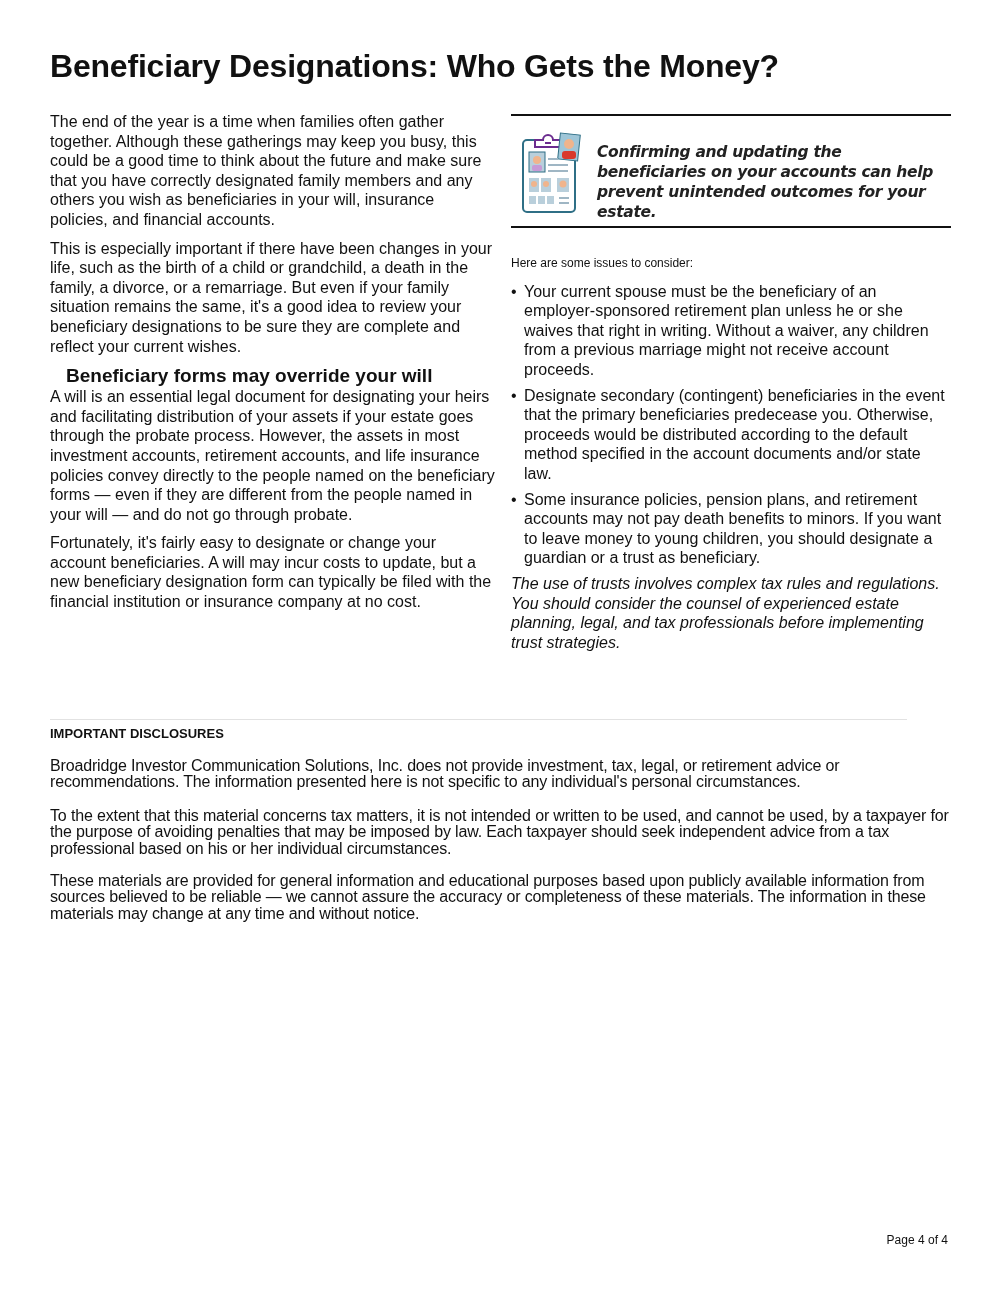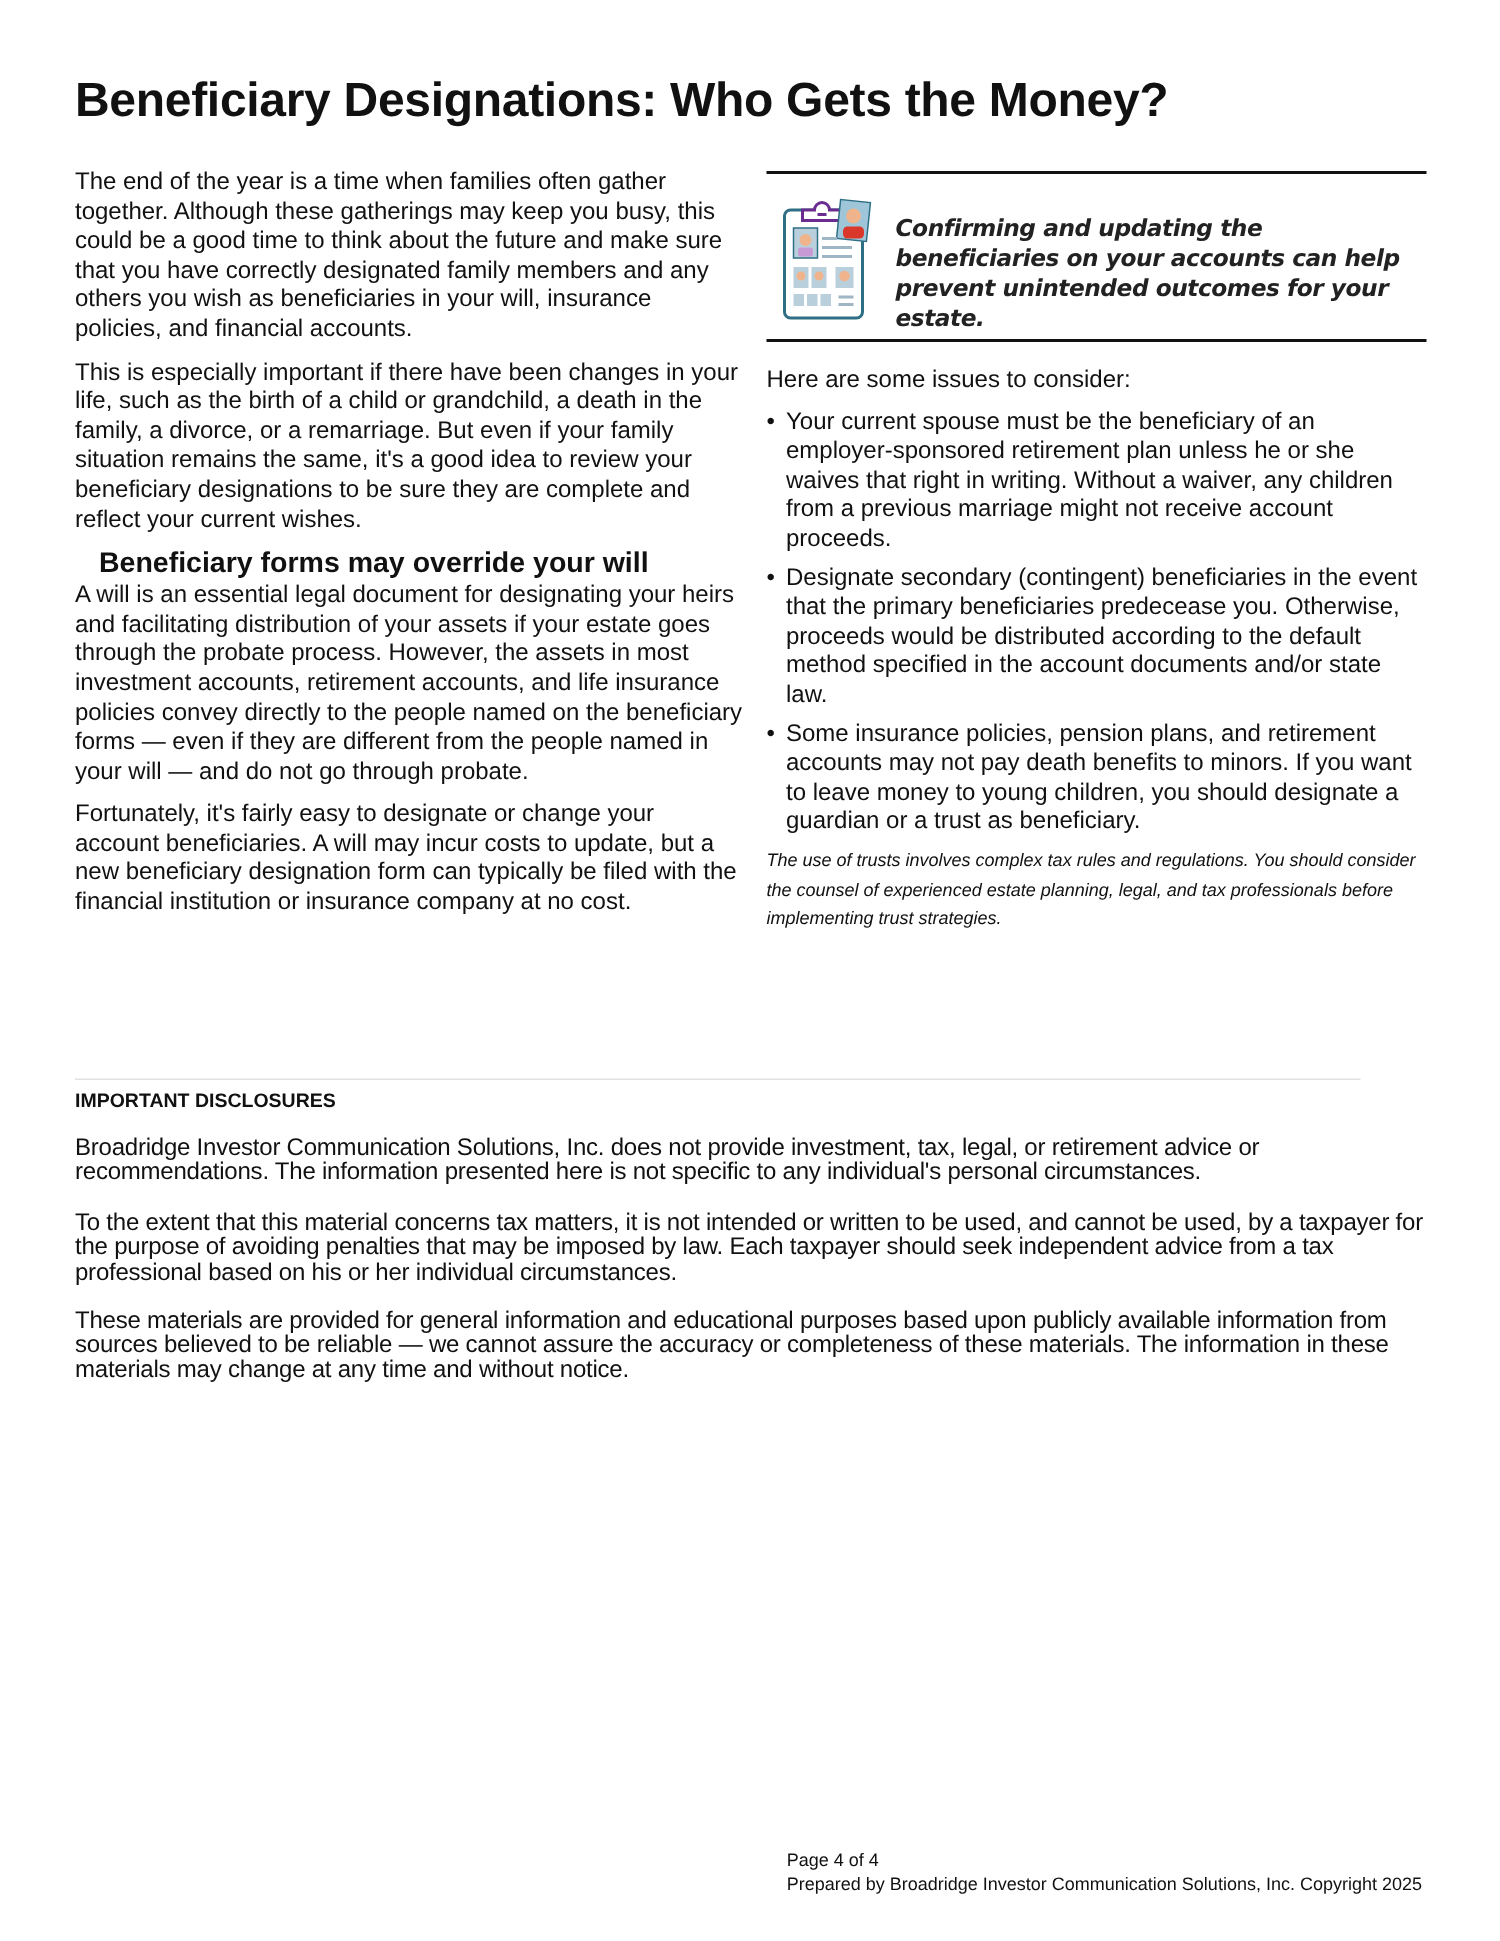--- a/index.html
+++ b/index.html
@@ -5,25 +5,25 @@
   html, body { margin: 0; padding: 0; background: #ffffff; }
   body { width: 1000px; height: 1294px; position: relative; overflow: hidden; color: #111; font-family: "Liberation Sans", sans-serif; }
   .title { position: absolute; left: 50px; top: 48px; margin: 0; font-size: 32px; font-weight: bold; color: #111; letter-spacing: -0.2px; }
   .col-left { position: absolute; left: 50px; top: 112px; width: 445px; }
   .col-right { position: absolute; left: 511px; top: 112px; width: 440px; }
   p.body { margin: 0 0 9px 0; font-size: 16px; line-height: 19.6px; color: #111; }
   h2.sub { margin: 2px 0 0 16px; font-size: 19px; font-weight: bold; line-height: 22px; color: #111; }
   .callout { border-top: 2px solid #111; border-bottom: 2px solid #111; height: 110px; position: relative; margin-top: 2px; }
   .callout .icon { position: absolute; left: 10px; top: 14px; width: 60px; height: 84px; }
   .callout .quote { position: absolute; left: 86px; top: 26px; width: 350px; font-size: 15.5px; line-height: 20px; font-weight: bold; font-style: italic; color: #222; font-family: "DejaVu Sans", sans-serif; letter-spacing: -0.3px; }
-  .issues-intro { margin: 16px 0 8px 0; font-size: 16px; line-height: 19.6px; }
+  .issues-intro { margin: 26px 0 8px 0; font-size: 12px; line-height: 19.6px; }
   ul.bullets { list-style: none; margin: 0; padding: 0; }
   ul.bullets li { position: relative; padding-left: 13px; font-size: 16px; line-height: 19.6px; margin-bottom: 6px; }
   ul.bullets li .dot { position: absolute; left: 0; top: 0; }
-  .note { margin: 5px 0 0 0; font-size: 12px; line-height: 19.6px; font-style: italic; }
+  .note { margin: 5px 0 0 0; font-size: 16px; line-height: 19.6px; font-style: italic; }
   .divider { position: absolute; left: 50px; top: 719px; width: 857px; height: 1px; background: #e2e2e2; }
   .disc-head { position: absolute; left: 50px; top: 726px; font-size: 13px; font-weight: bold; color: #111; }
   .disc { position: absolute; left: 50px; width: 900px; font-size: 16px; line-height: 16.3px; color: #111; margin: 0; letter-spacing: -0.15px; }
   .footer { position: absolute; right: 52px; top: 1232px; font-size: 12px; line-height: 16px; color: #111; }
 </style>
 </head>
 <body>
 
 <h1 class="title">Beneficiary Designations: Who Gets the Money?</h1>
 
@@ -75,14 +75,13 @@
 </div>
 
 <div class="divider"></div>
 <div class="disc-head">IMPORTANT DISCLOSURES</div>
 <p class="disc" style="top:758px">Broadridge Investor Communication Solutions, Inc. does not provide investment, tax, legal, or retirement advice or recommendations. The information presented here is not specific to any individual's personal circumstances.</p>
 <p class="disc" style="top:808px">To the extent that this material concerns tax matters, it is not intended or written to be used, and cannot be used, by a taxpayer for the purpose of avoiding penalties that may be imposed by law. Each taxpayer should seek independent advice from a tax professional based on his or her individual circumstances.</p>
 <p class="disc" style="top:873px">These materials are provided for general information and educational purposes based upon publicly available information from sources believed to be reliable — we cannot assure the accuracy or completeness of these materials. The information in these materials may change at any time and without notice.</p>
 
 <div class="footer">
   <div>Page 4 of 4</div>
-  <div>Prepared by Broadridge Investor Communication Solutions, Inc. Copyright 2025</div>
 </div>
 
 </body></html>

